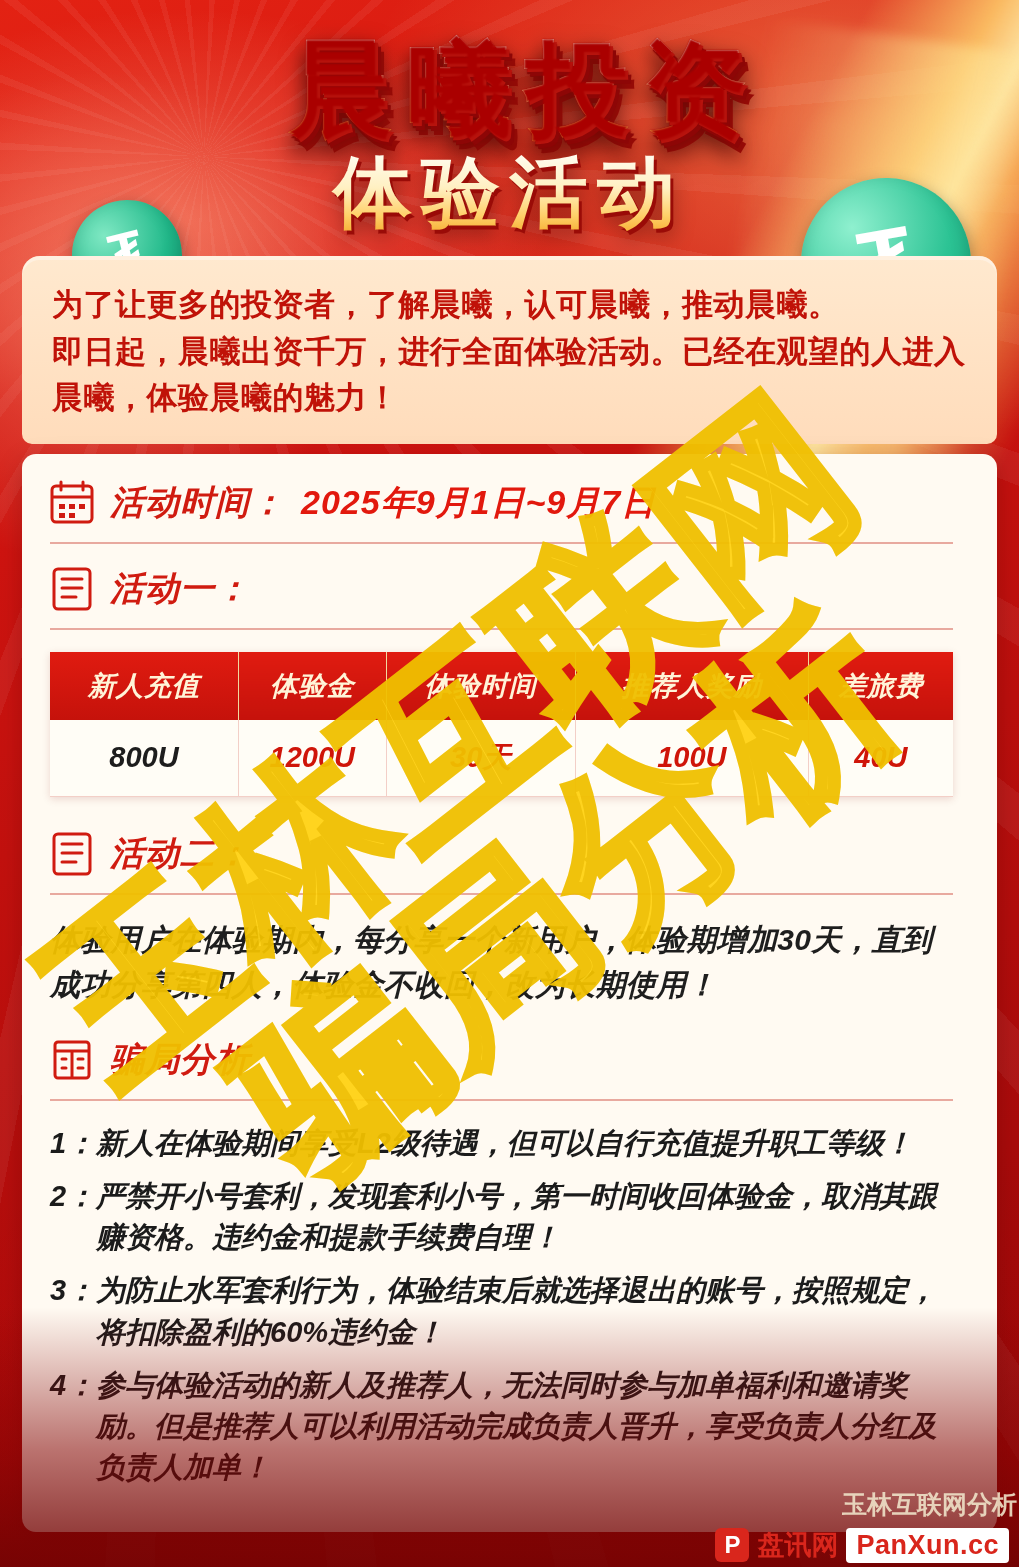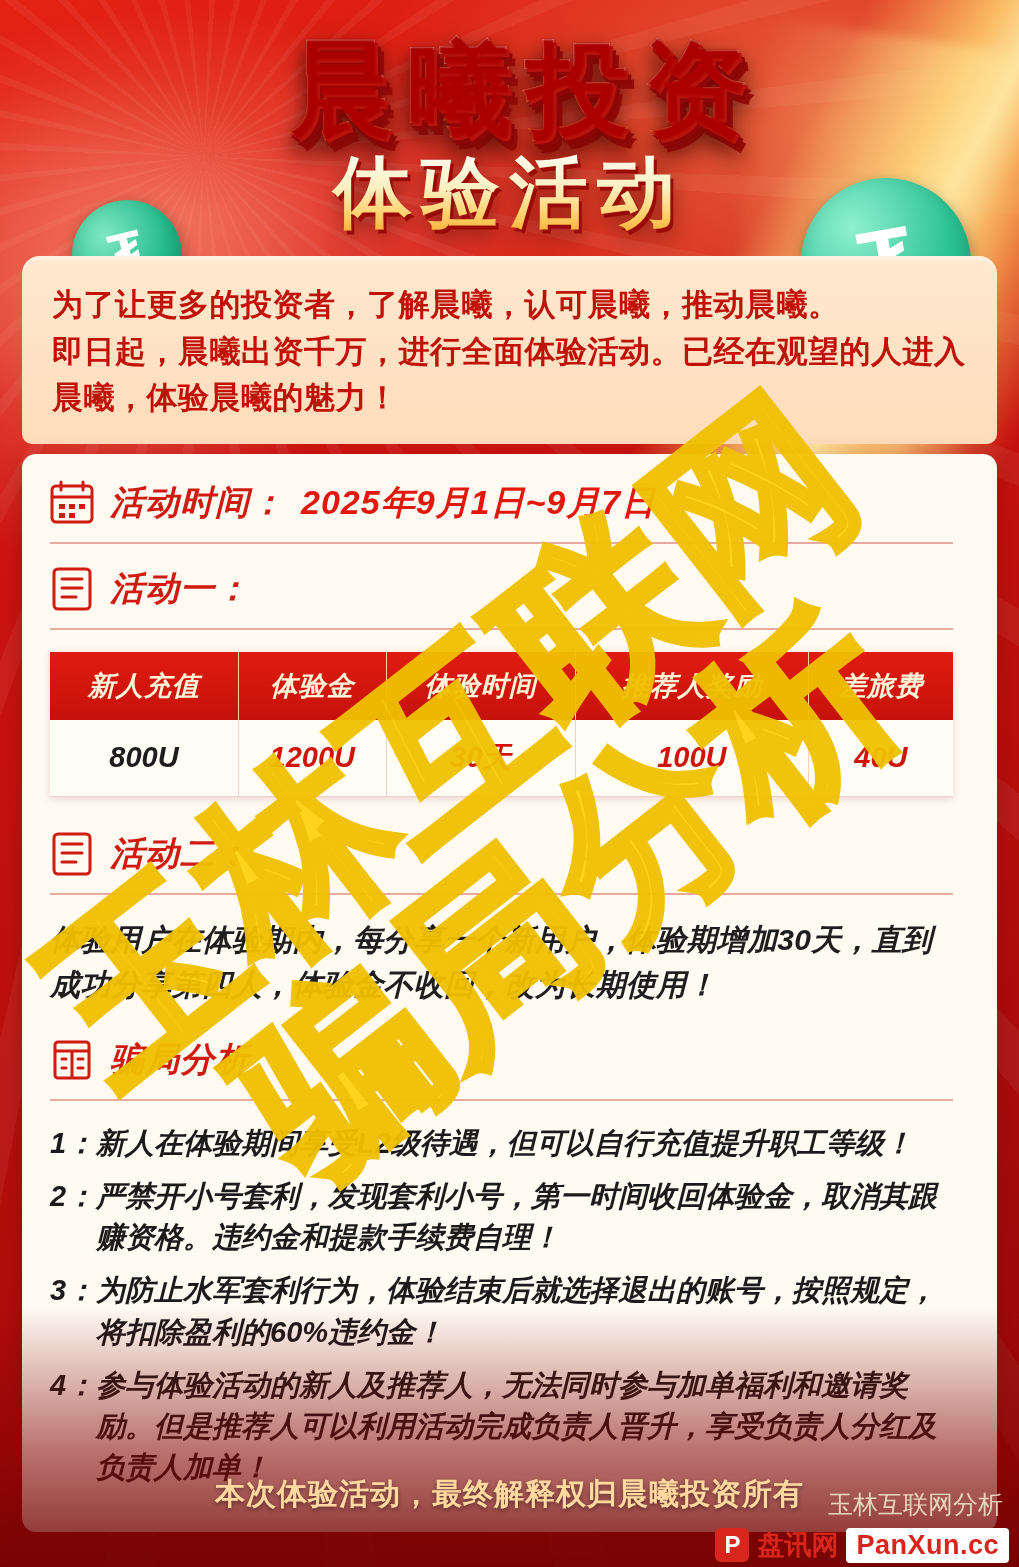--- a/index.html
+++ b/index.html
@@ -308,25 +308,25 @@
     font-weight: bold;
     font-size: 27px;
     padding: 2px 10px;
     border-radius: 4px;
     letter-spacing: 0.5px;
     text-align: right;
   }
   .wm-badge .cc { color: #d9261c; font-weight: bold; font-size: 27px; }
   .wm-site-text {
     position: absolute;
-    right: 16px;
+    right: 2px;
     bottom: 46px;
     color: #efe2c8;
     font-size: 25px;
-    font-weight: normal;
+    font-weight: bold;
     opacity: 0.9;
     pointer-events: none;
   }
   .wm-p {
     width: 34px; height: 34px;
     border-radius: 6px;
     background: #d9261c;
     color: #fff;
     font-size: 24px;
     font-weight: bold;
@@ -460,21 +460,20 @@
       </li>
       <li>
         <span class="num">4：</span>
         <span class="txt">参与体验活动的新人及推荐人，无法同时参与加单福利和邀请奖励。但是推荐人可以利用活动完成负责人晋升，享受负责人分红及负责人加单！</span>
       </li>
     </ul>
   </div>
 
   <div class="bottom-glow"></div>
 
-  <div class="footer-note">本次体验活动，最终解释权归晨曦投资所有</div>
 
   <div class="watermark">
     <div>玉林互联网</div>
     <div>骗局分析</div>
   </div>
 
   <div class="wm-site-text">玉林互联网分析</div>
 
   <div class="wm-badge">
     <span class="wm-p">P</span>

